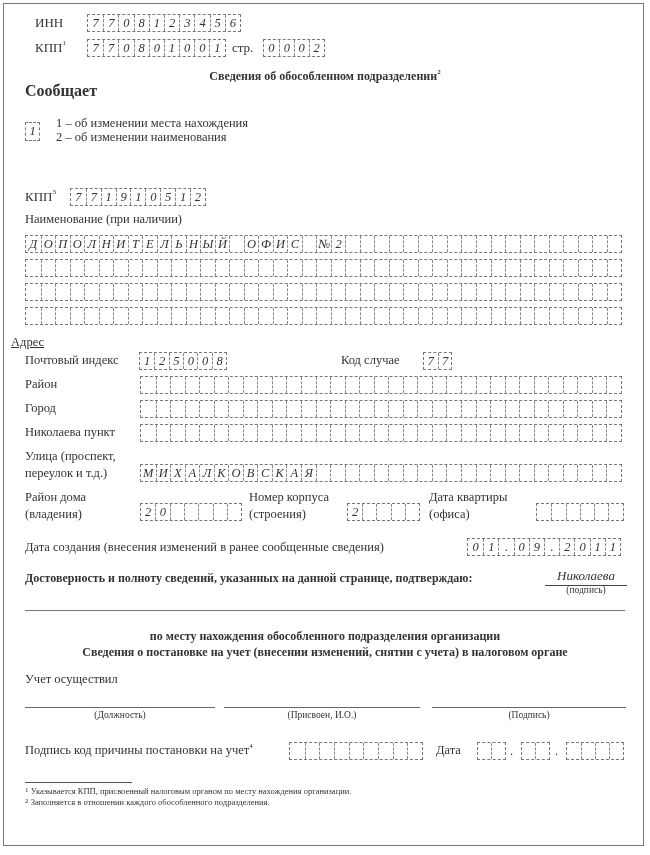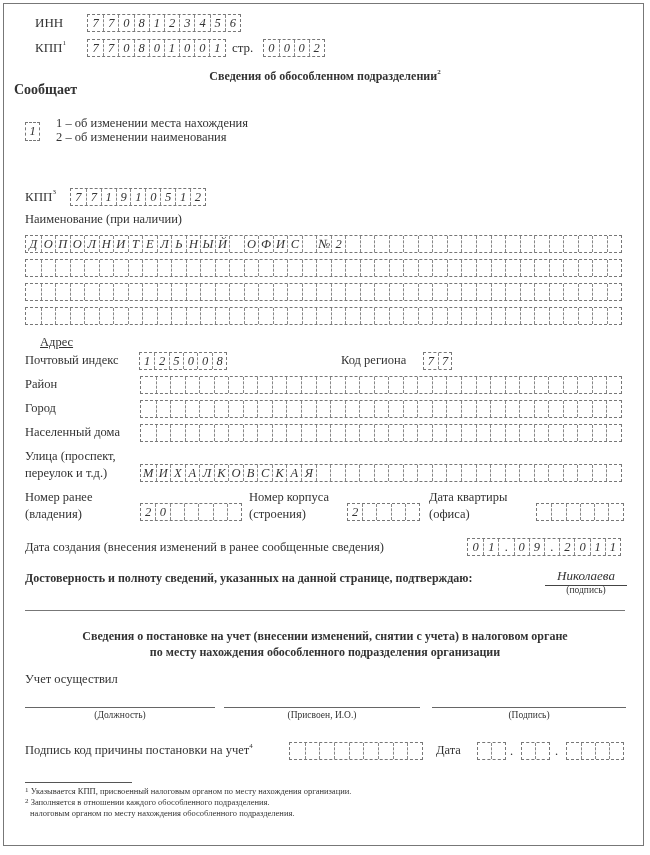--- a/index.html
+++ b/index.html
@@ -50,21 +50,21 @@
   </div>
 <div class="abs lbl lbl13" style="left:232px;top:40px;">стр.</div>
 <div class="grid" style="left: 263px; top: 39px; width: 61.6px;">
     <div class="c" style="width: 15.4px;">0</div>
     <div class="c" style="width: 15.4px;">0</div>
     <div class="c" style="width: 15.4px;">0</div>
     <div class="c" style="width: 15.4px;">2</div>
   </div>
 
 <div class="abs lbl bold" style="left:0;width:650px;text-align:center;top:69px;font-size:12px;"><span>Сведения об обособленном подразделении</span><sup>2</sup></div>
-<div class="abs lbl bold" style="left:14px;top:82px;font-size:14px;">Сообщает</div>
+<div class="abs lbl bold" style="left:25px;top:82px;font-size:16px;">Сообщает</div>
 
 <div class="grid" style="left: 25px; top: 122px; height: 19px; width: 15px;">
     <div class="c" style="width: 15px;">1</div>
   </div>
 <div class="abs lbl" style="left:56px;top:116px;line-height:14px;font-size:12.5px;">
   <div>1 – об изменении места нахождения</div>
   <div>2 – об изменении наименования</div>
 </div>
 
 <div class="abs lbl lbl13" style="left:25px;top:189px;"><span>КПП</span><sup>3</sup></div>
@@ -247,31 +247,31 @@
     <div class="c" style="width: 14.56px;"></div>
     <div class="c" style="width: 14.56px;"></div>
     <div class="c" style="width: 14.56px;"></div>
     <div class="c" style="width: 14.56px;"></div>
     <div class="c" style="width: 14.56px;"></div>
     <div class="c" style="width: 14.56px;"></div>
     <div class="c" style="width: 14.56px;"></div>
     <div class="c" style="width: 14.56px;"></div>
   </div>
 
-<div class="abs lbl" style="left:40px;top:335px;text-decoration:underline;">Адрес</div>
+<div class="abs lbl" style="left:11px;top:335px;text-decoration:underline;">Адрес</div>
 <div class="abs lbl" style="left:25px;top:353px;">Почтовый индекс</div>
 <div class="grid" style="left: 139px; top: 352px; width: 88.2px;">
     <div class="c" style="width: 14.7px;">1</div>
     <div class="c" style="width: 14.7px;">2</div>
     <div class="c" style="width: 14.7px;">5</div>
     <div class="c" style="width: 14.7px;">0</div>
     <div class="c" style="width: 14.7px;">0</div>
     <div class="c" style="width: 14.7px;">8</div>
   </div>
-<div class="abs lbl" style="left:341px;top:353px;">Код региона</div>
+<div class="abs lbl" style="left:341px;top:353px;">Код случае</div>
 <div class="grid" style="left: 423px; top: 352px; width: 29.4px;">
     <div class="c" style="width: 14.7px;">7</div>
     <div class="c" style="width: 14.7px;">7</div>
   </div>
 
 <div class="abs lbl" style="left:25px;top:377px;">Район</div>
 <div class="grid" style="left: 140px; top: 376px; width: 481.8px;">
     <div class="c" style="width: 14.6px;"></div>
     <div class="c" style="width: 14.6px;"></div>
     <div class="c" style="width: 14.6px;"></div>
@@ -335,21 +335,21 @@
     <div class="c" style="width: 14.6px;"></div>
     <div class="c" style="width: 14.6px;"></div>
     <div class="c" style="width: 14.6px;"></div>
     <div class="c" style="width: 14.6px;"></div>
     <div class="c" style="width: 14.6px;"></div>
     <div class="c" style="width: 14.6px;"></div>
     <div class="c" style="width: 14.6px;"></div>
     <div class="c" style="width: 14.6px;"></div>
     <div class="c" style="width: 14.6px;"></div>
   </div>
-<div class="abs lbl" style="left:25px;top:425px;">Населенный дома</div>
+<div class="abs lbl" style="left:25px;top:425px;">Николаева пункт</div>
 <div class="grid" style="left: 140px; top: 424px; width: 481.8px;">
     <div class="c" style="width: 14.6px;"></div>
     <div class="c" style="width: 14.6px;"></div>
     <div class="c" style="width: 14.6px;"></div>
     <div class="c" style="width: 14.6px;"></div>
     <div class="c" style="width: 14.6px;"></div>
     <div class="c" style="width: 14.6px;"></div>
     <div class="c" style="width: 14.6px;"></div>
     <div class="c" style="width: 14.6px;"></div>
     <div class="c" style="width: 14.6px;"></div>
@@ -413,21 +413,21 @@
     <div class="c" style="width: 14.6px;"></div>
     <div class="c" style="width: 14.6px;"></div>
     <div class="c" style="width: 14.6px;"></div>
     <div class="c" style="width: 14.6px;"></div>
     <div class="c" style="width: 14.6px;"></div>
     <div class="c" style="width: 14.6px;"></div>
     <div class="c" style="width: 14.6px;"></div>
   </div>
 
 <div class="abs lbl" style="left:25px;top:489px;line-height:17px;">
-  <div>Номер ранее</div>
+  <div>Район дома</div>
   <div>(владения)</div>
 </div>
 <div class="grid" style="left: 140px; top: 503px; width: 102.2px;">
     <div class="c" style="width: 14.6px;">2</div>
     <div class="c" style="width: 14.6px;">0</div>
     <div class="c" style="width: 14.6px;"></div>
     <div class="c" style="width: 14.6px;"></div>
     <div class="c" style="width: 14.6px;"></div>
     <div class="c" style="width: 14.6px;"></div>
     <div class="c" style="width: 14.6px;"></div>
@@ -473,22 +473,22 @@
   </div>
 
 <div class="abs lbl bold" style="left:25px;top:571px;font-size:12px;">Достоверность и полноту сведений, указанных на данной странице, подтверждаю:</div>
 <div class="abs lbl" style="left:545px;top:568px;width:82px;text-align:center;font-style:italic;font-size:13px;">Николаева</div>
 <div class="hr" style="left:545px;top:585px;width:82px;"></div>
 <div class="abs caption" style="left:545px;top:585px;width:82px;">(подпись)</div>
 
 <div class="hr" style="left:25px;top:610px;width:600px;background:#777;"></div>
 
 <div class="abs lbl bold" style="left:0;width:650px;text-align:center;top:628px;font-size:12px;line-height:16px;">
+  <div>по месту нахождения обособленного подразделения организации</div>
   <div>Сведения о постановке на учет (внесении изменений, снятии с учета) в налоговом органе</div>
-  <div>по месту нахождения обособленного подразделения организации</div>
 </div>
 <div class="abs lbl" style="left:25px;top:672px;">Учет осуществил</div>
 
 <div class="hr" style="left:25px;top:707px;width:190px;background:#666;"></div>
 <div class="abs caption" style="left:25px;top:710px;width:190px;">(Должность)</div>
 <div class="hr" style="left:224px;top:707px;width:196px;background:#666;"></div>
 <div class="abs caption" style="left:224px;top:710px;width:196px;">(Присвоен, И.О.)</div>
 <div class="hr" style="left:432px;top:707px;width:194px;background:#666;"></div>
 <div class="abs caption" style="left:432px;top:710px;width:194px;">(Подпись)</div>
 
@@ -519,14 +519,13 @@
     <div class="c" style="width: 14.5px;"></div>
     <div class="c" style="width: 14.5px;"></div>
     <div class="c" style="width: 14.5px;"></div>
     <div class="c" style="width: 14.5px;"></div>
   </div>
 
 <div class="hr" style="left:25px;top:782px;width:107px;background:#555;"></div>
 <div class="abs" style="left:25px;top:786px;line-height:11.2px;" id="footnotes">
     <div class="foot"><sup>1</sup><span> Указывается КПП, присвоенный налоговым органом по месту нахождения организации.</span></div>
     <div class="foot"><sup>2</sup><span> Заполняется в отношении каждого обособленного подразделения.</span></div>
-    <div class="foot" style="padding-left: 5px;"><span> налоговым органом по месту нахождения обособленного подразделения.</span></div>
   </div>
 
 </body></html>

